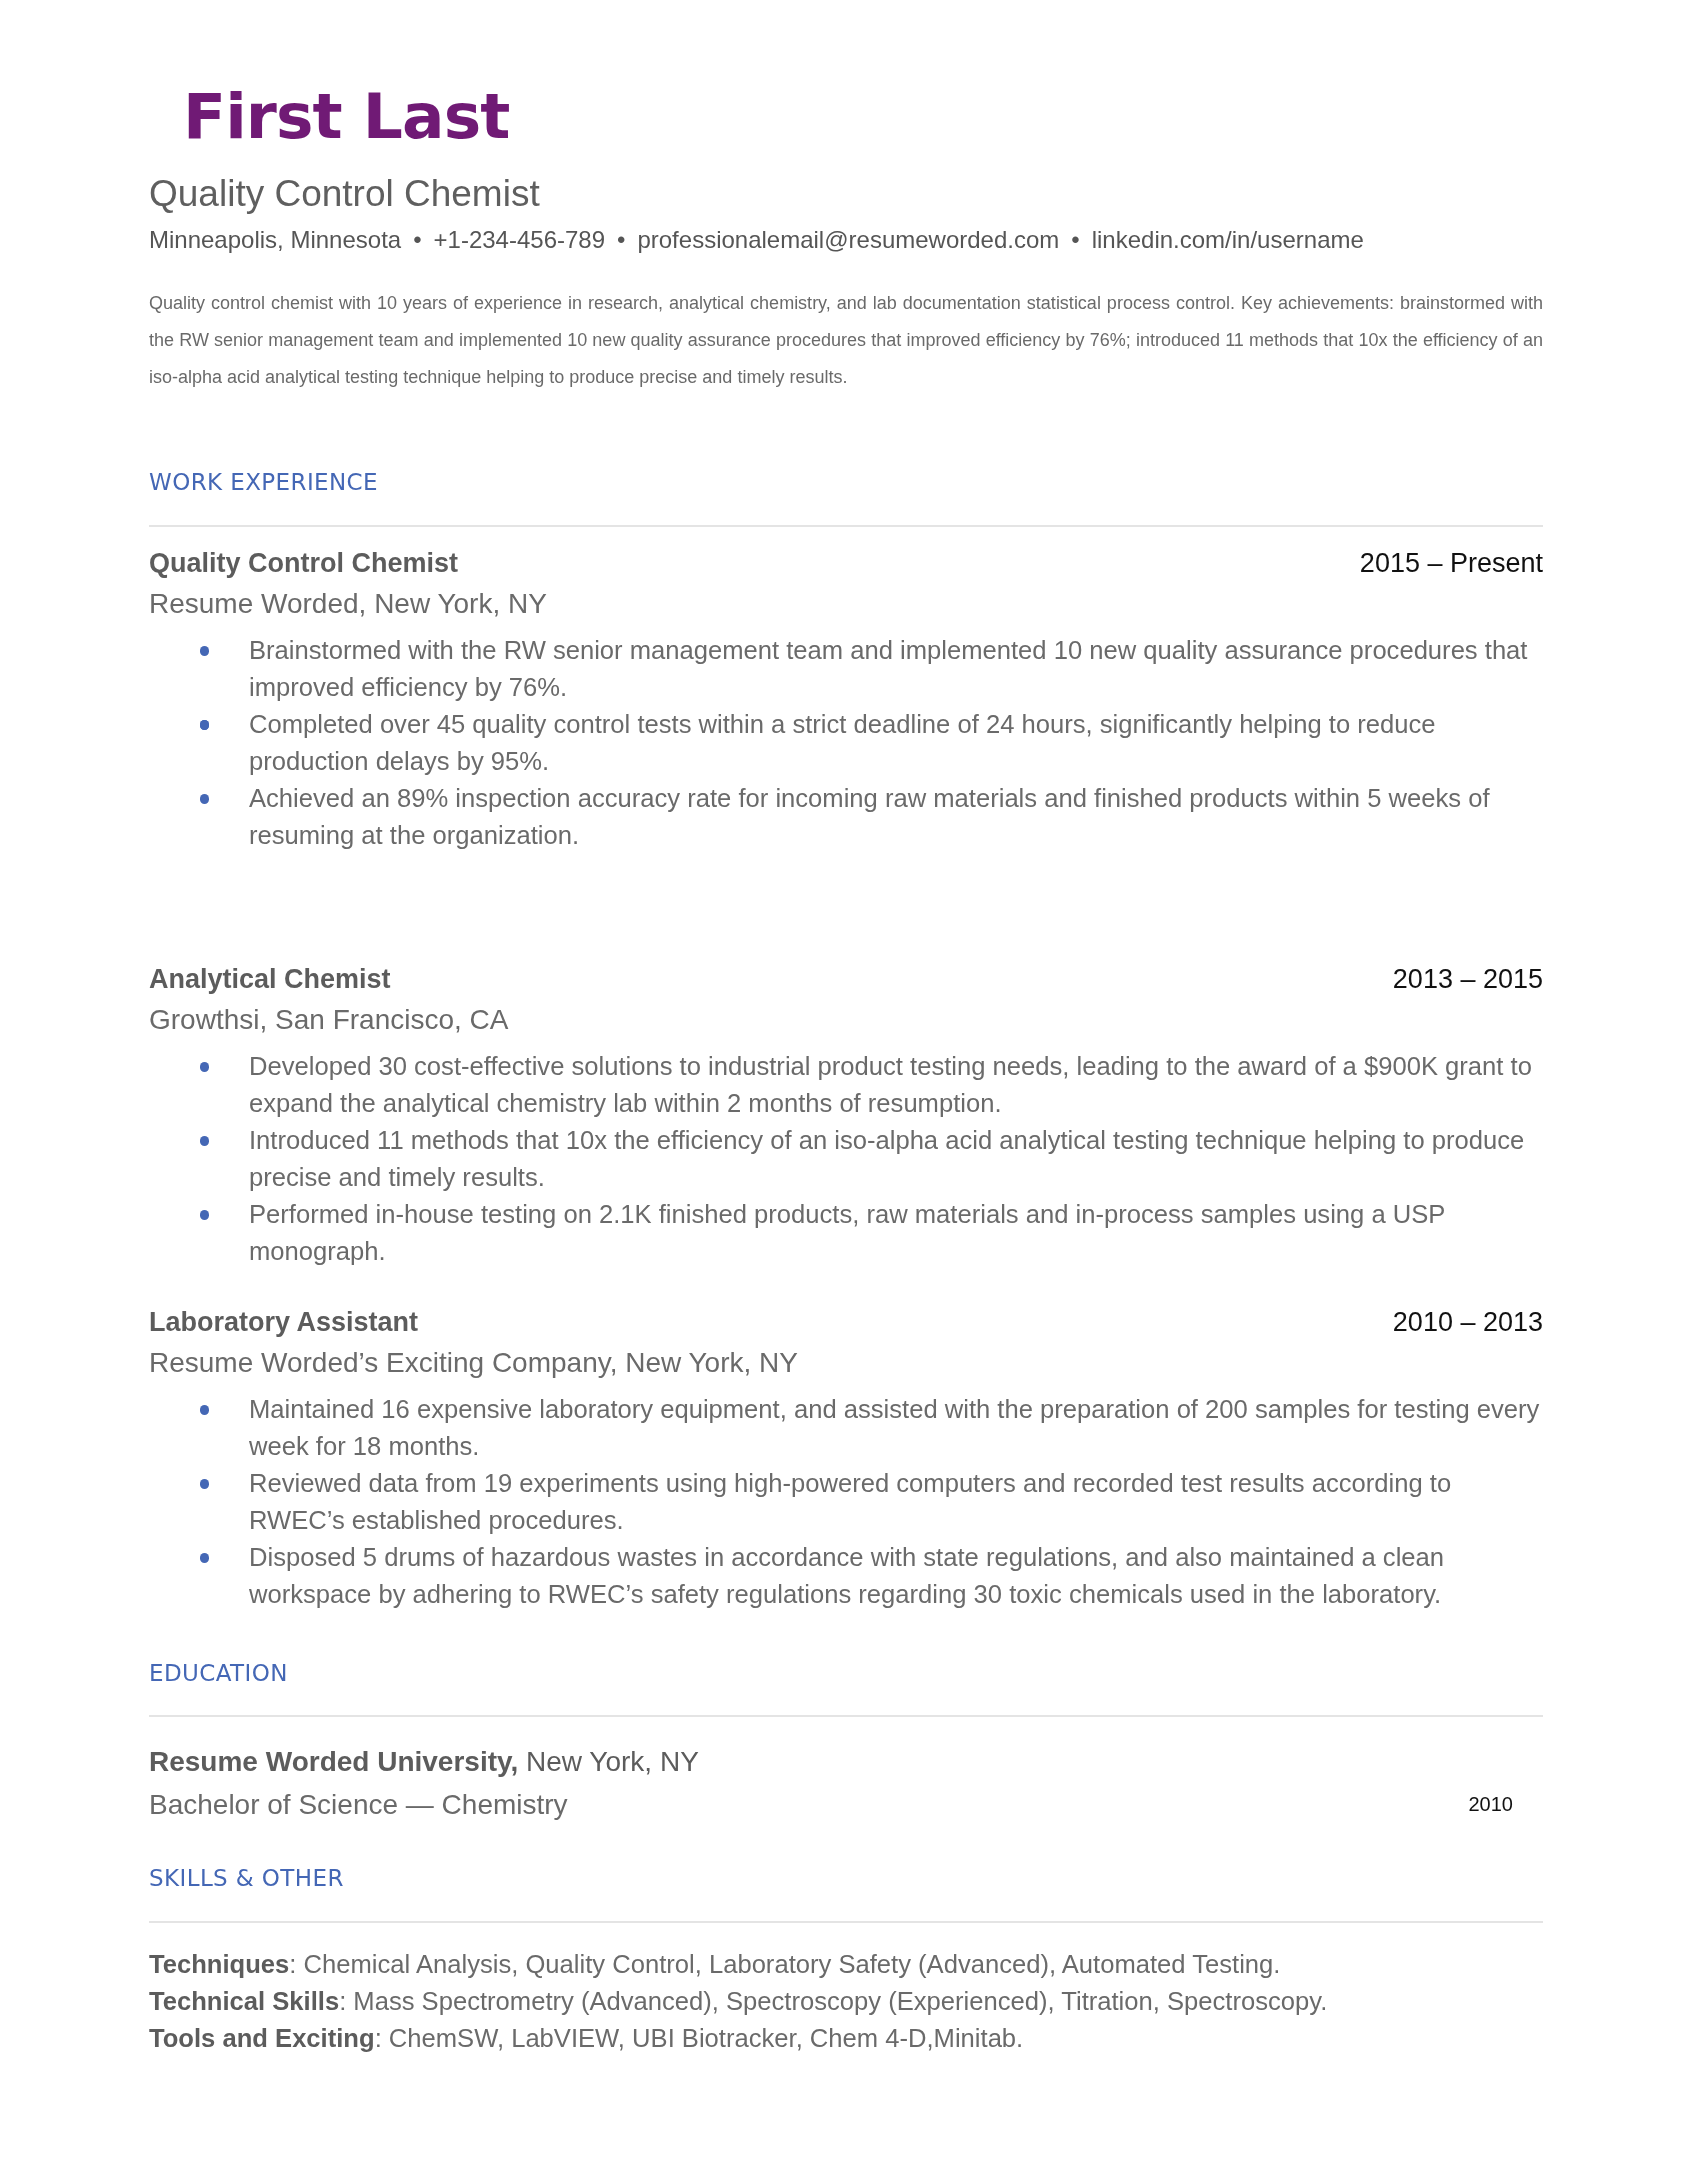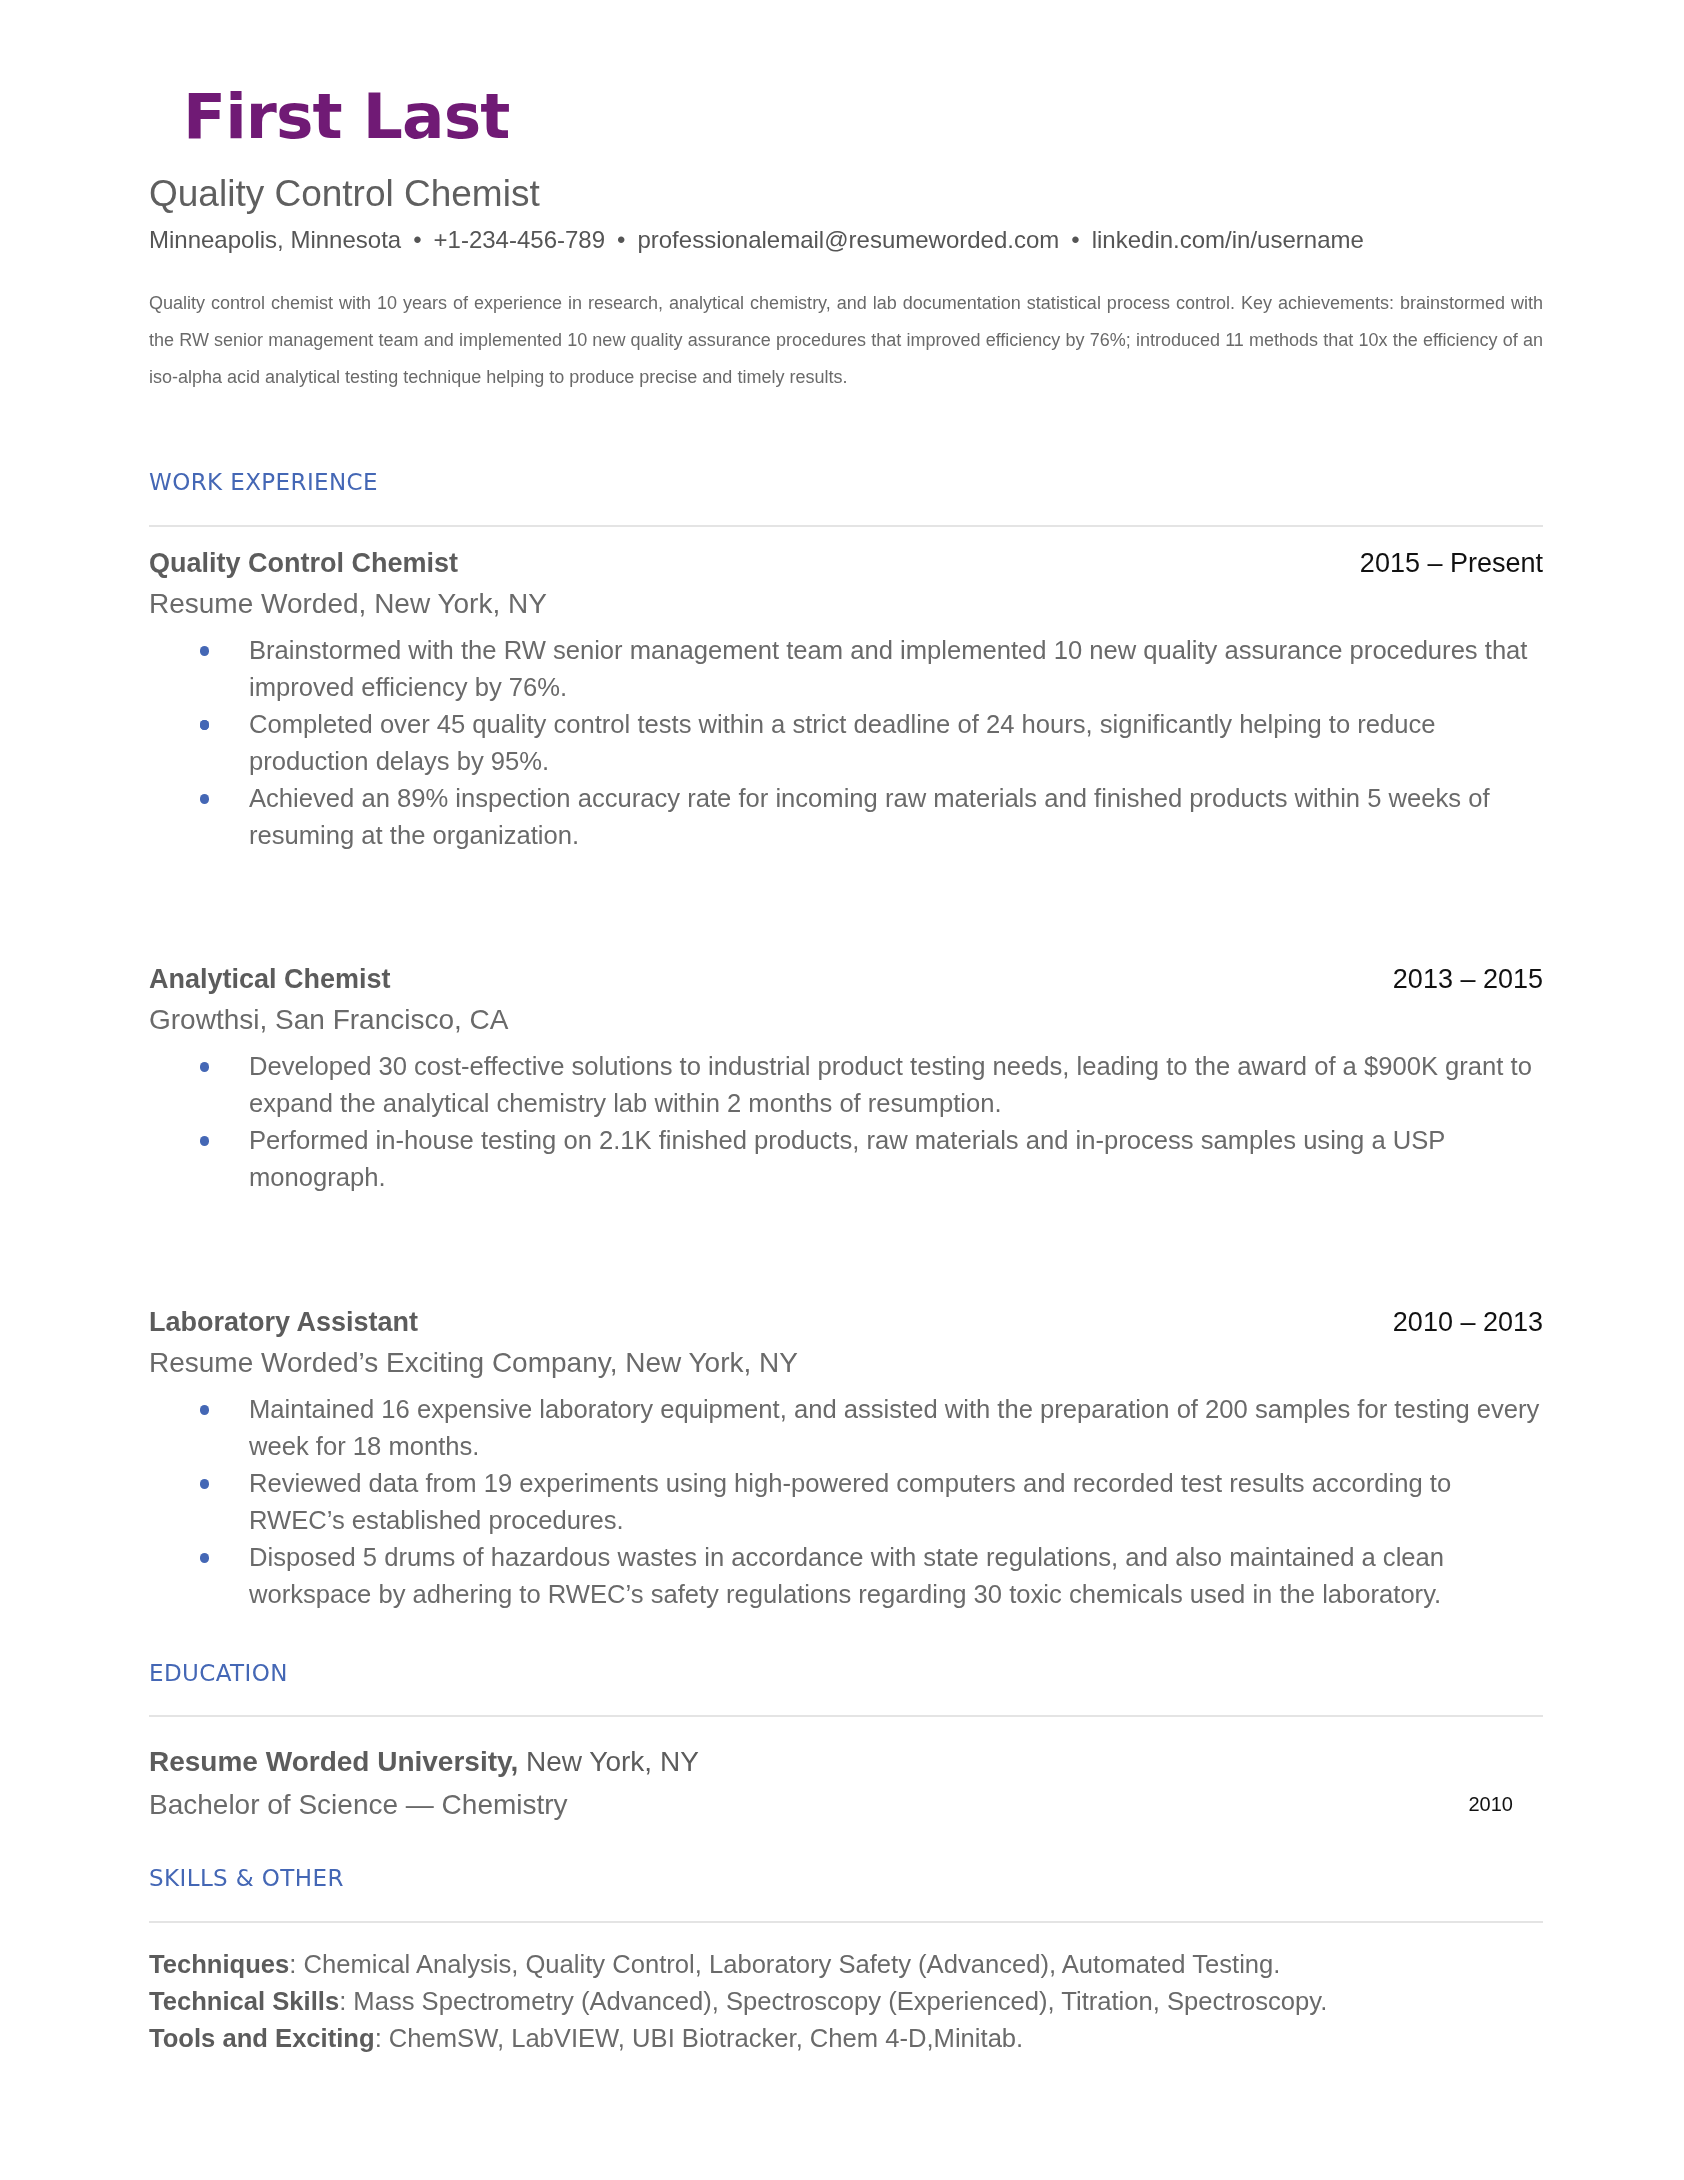--- a/index.html
+++ b/index.html
@@ -56,20 +56,21 @@
       <li><span class="dot"></span><span>Achieved an 89% inspection accuracy rate for incoming raw materials and finished products within 5 weeks of resuming at the organization.</span></li>
     </ul>
   </div>
 
   <div class="job" style="top:961px;">
     <div class="job-title">Analytical Chemist</div>
     <div class="job-date">2013 – 2015</div>
     <div class="job-company">Growthsi, San Francisco, CA</div>
     <ul class="bullets">
       <li><span class="dot"></span><span>Developed 30 cost-effective solutions to industrial product testing needs, leading to the award of a $900K grant to expand the analytical chemistry lab within 2 months of resumption.</span></li>
+      <li><span class="dot"></span><span>Introduced 11 methods that 10x the efficiency of an iso-alpha acid analytical testing technique helping to produce precise and timely results.</span></li>
       <li><span class="dot"></span><span>Performed in-house testing on 2.1K finished products, raw materials and in-process samples using a USP monograph.</span></li>
     </ul>
   </div>
 
   <div class="job" style="top:1304px;">
     <div class="job-title">Laboratory Assistant</div>
     <div class="job-date">2010 – 2013</div>
     <div class="job-company">Resume Worded’s Exciting Company, New York, NY</div>
     <ul class="bullets">
       <li><span class="dot"></span><span>Maintained 16 expensive laboratory equipment, and assisted with the preparation of 200 samples for testing every week for 18 months.</span></li>

